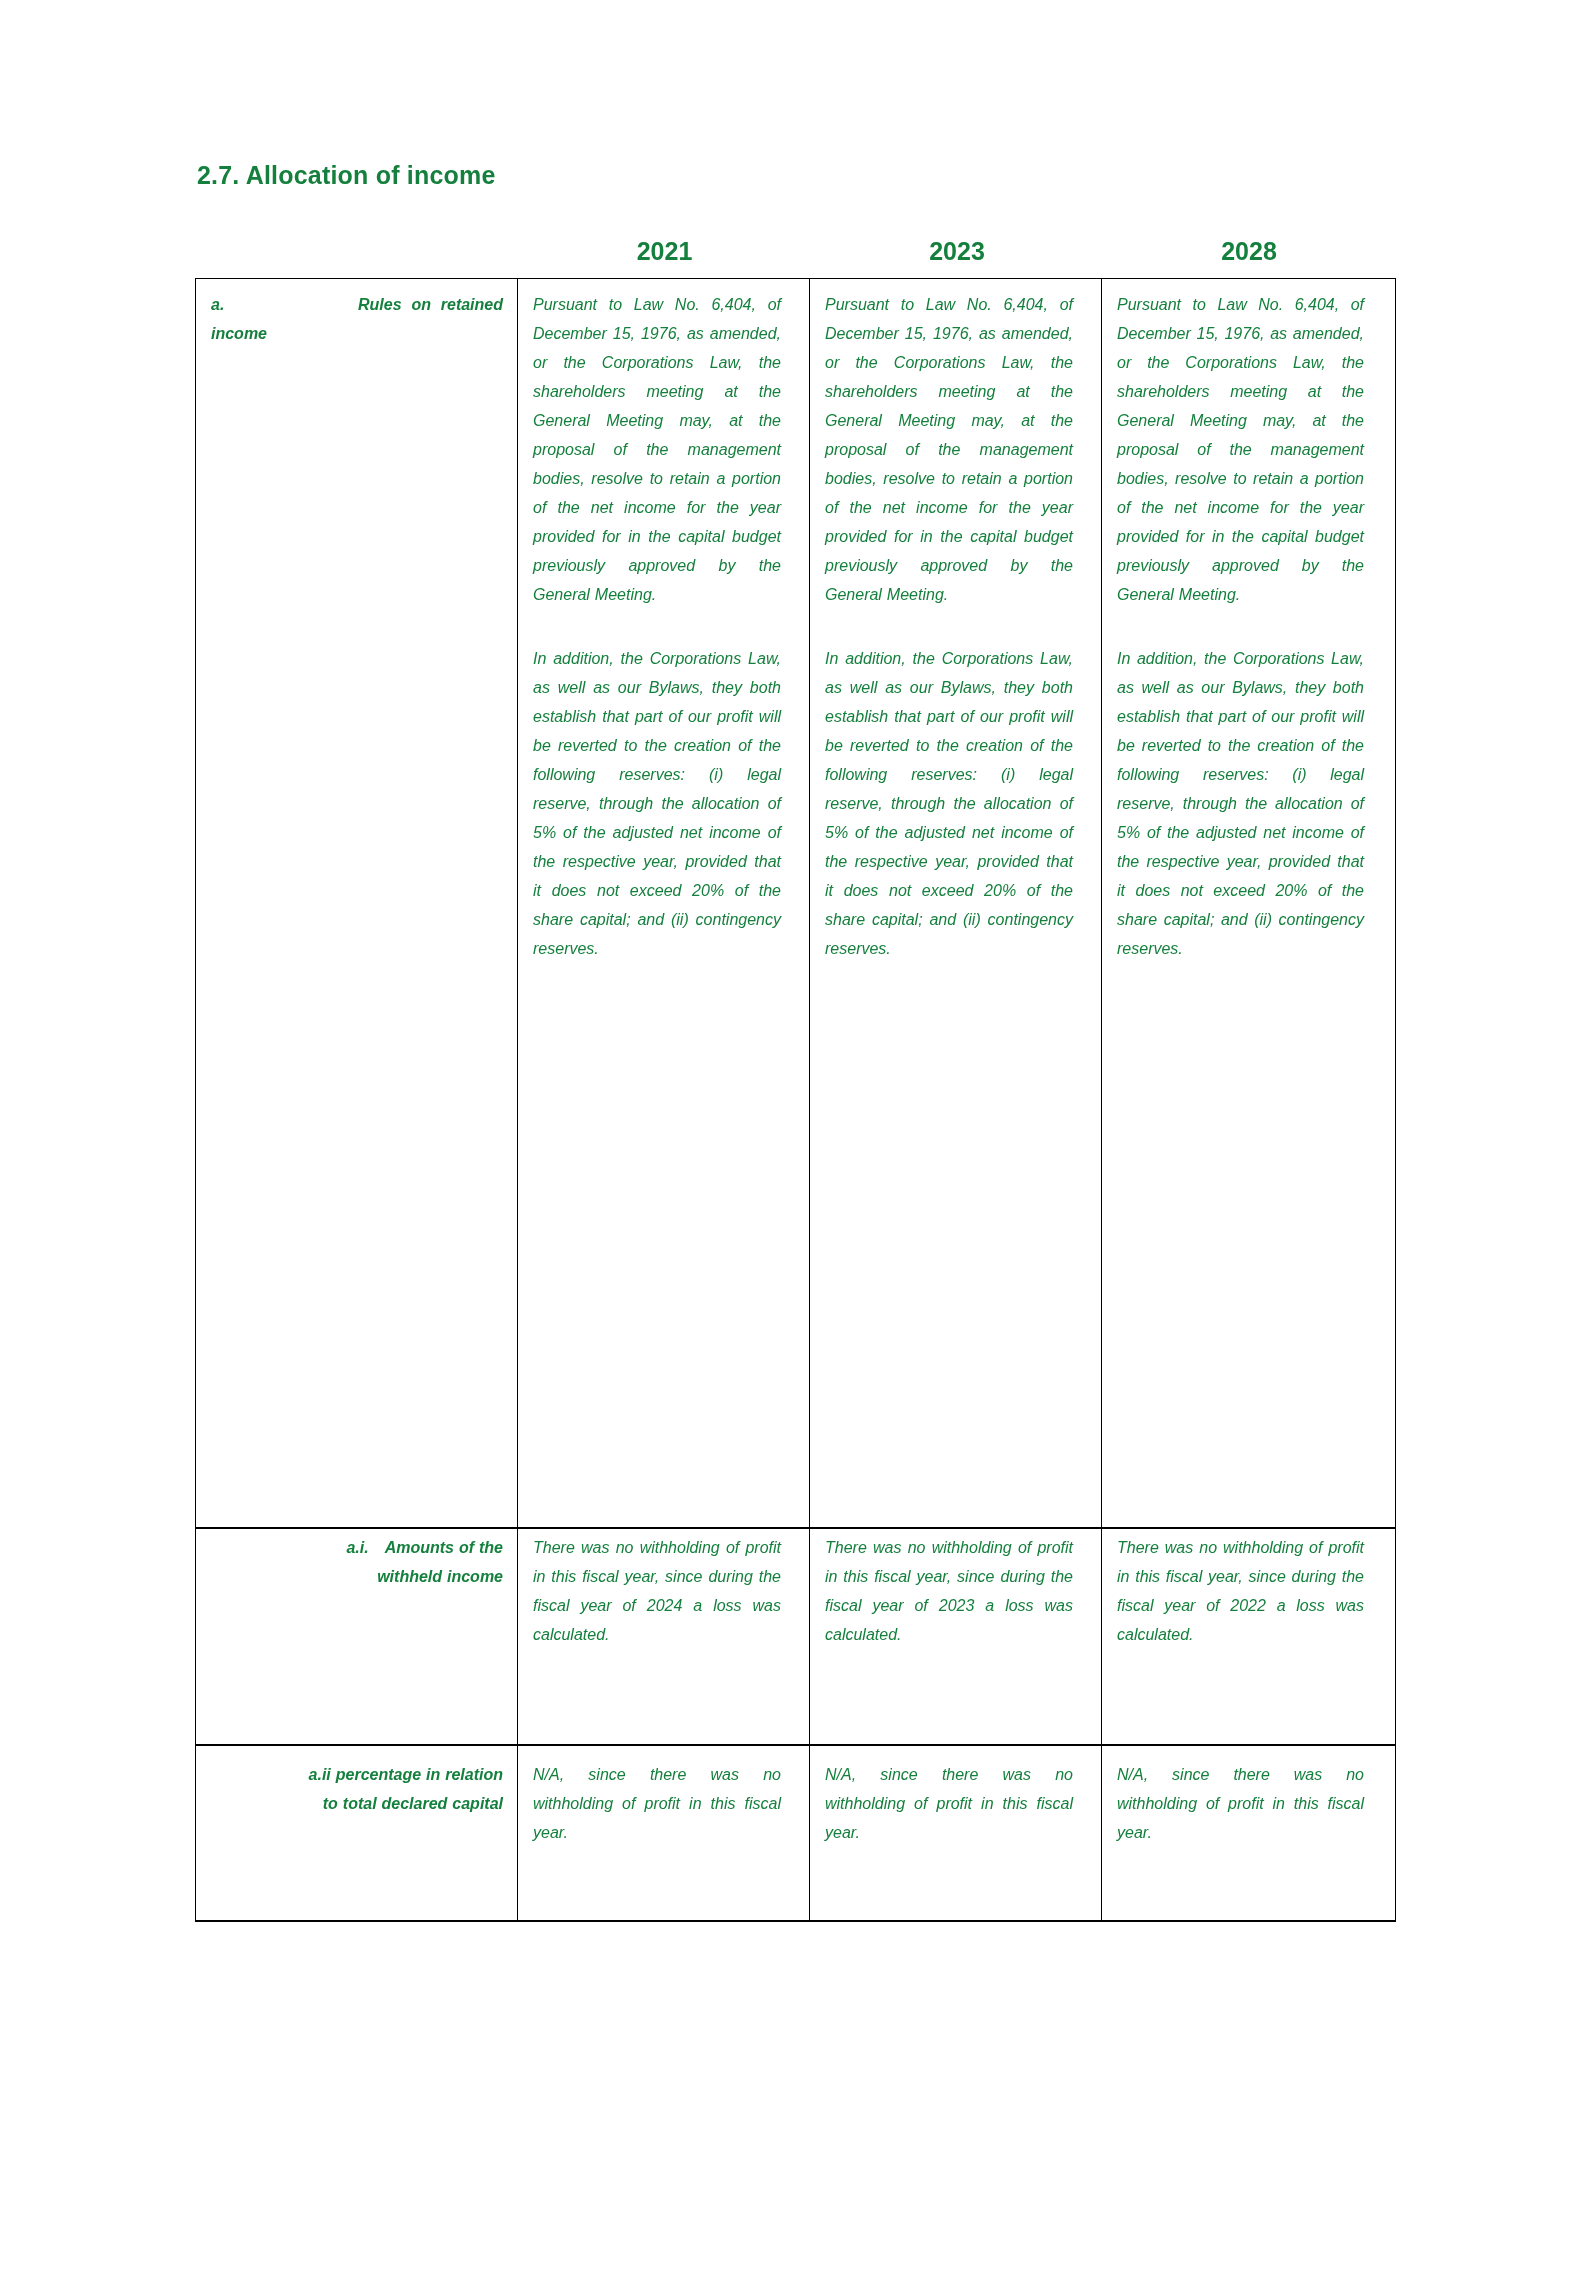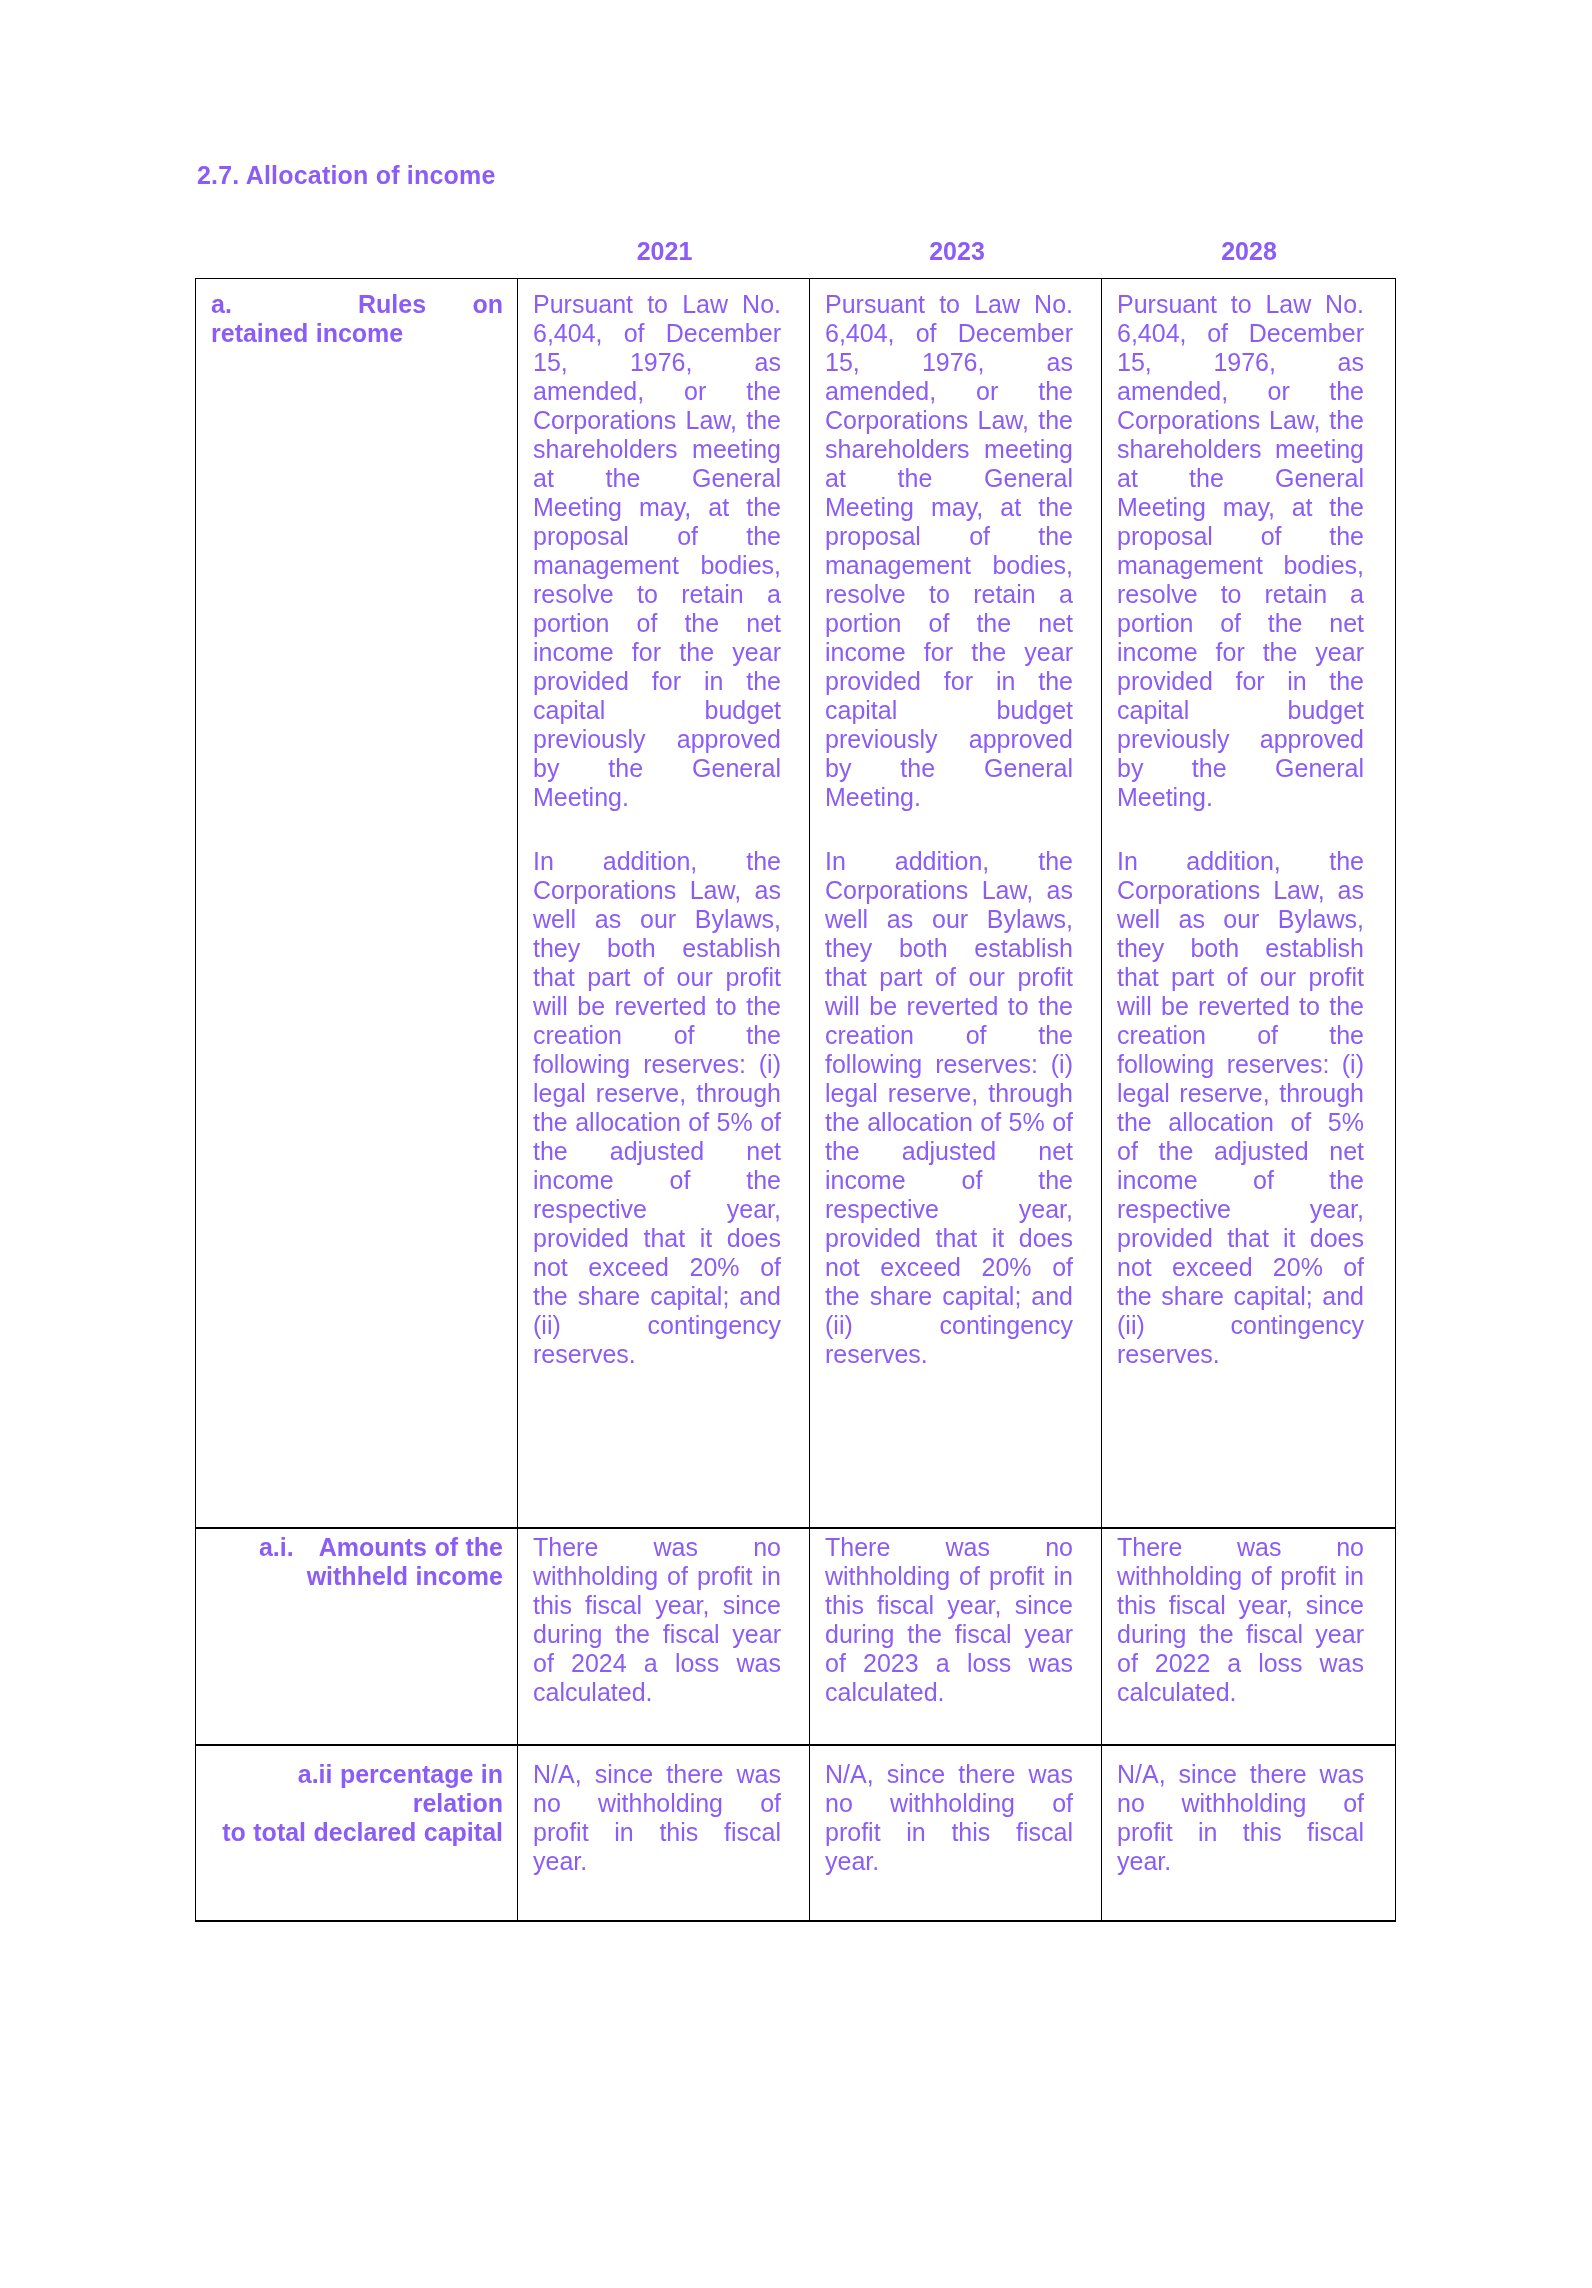--- a/index.html
+++ b/index.html
@@ -5,21 +5,21 @@
   html, body {
     margin: 0;
     padding: 0;
     background: #ffffff;
   }
   .page {
     position: relative;
     width: 1593px;
     height: 2289px;
     background: #ffffff;
-    color: #8b5cf6;
+    color: #15803d;
     font-family: "Liberation Sans", "DejaVu Sans", sans-serif;
     overflow: hidden;
   }
   .doc-title {
     position: absolute;
     left: 197px;
     top: 161px;
     margin: 0;
     font-size: 25px;
     font-weight: bold;
@@ -58,24 +58,25 @@
   .row + .row {
     border-top: 2.8px solid #000;
   }
   .row-a   { height: 1248px; }
   .row-ai  { height: 217px; }
   .row-aii { height: 176px; }
   .cell {
     box-sizing: border-box;
     overflow: hidden;
     padding: 11.2px 28px 0 15px;
-    font-size: 25px;
+    font-size: 16px;
     line-height: 29px;
     text-align: justify;
     word-spacing: 0.5px;
+    font-style: italic;
   }
   .cell + .cell {
     border-left: 1.9px solid #000;
   }
   .row-ai .cell  { padding-top: 3.7px; }
   .row-aii .cell { padding-top: 14px; }
   .cell p {
     margin: 0 0 35px 0;
   }
   .cell p:last-child { margin-bottom: 0; }

